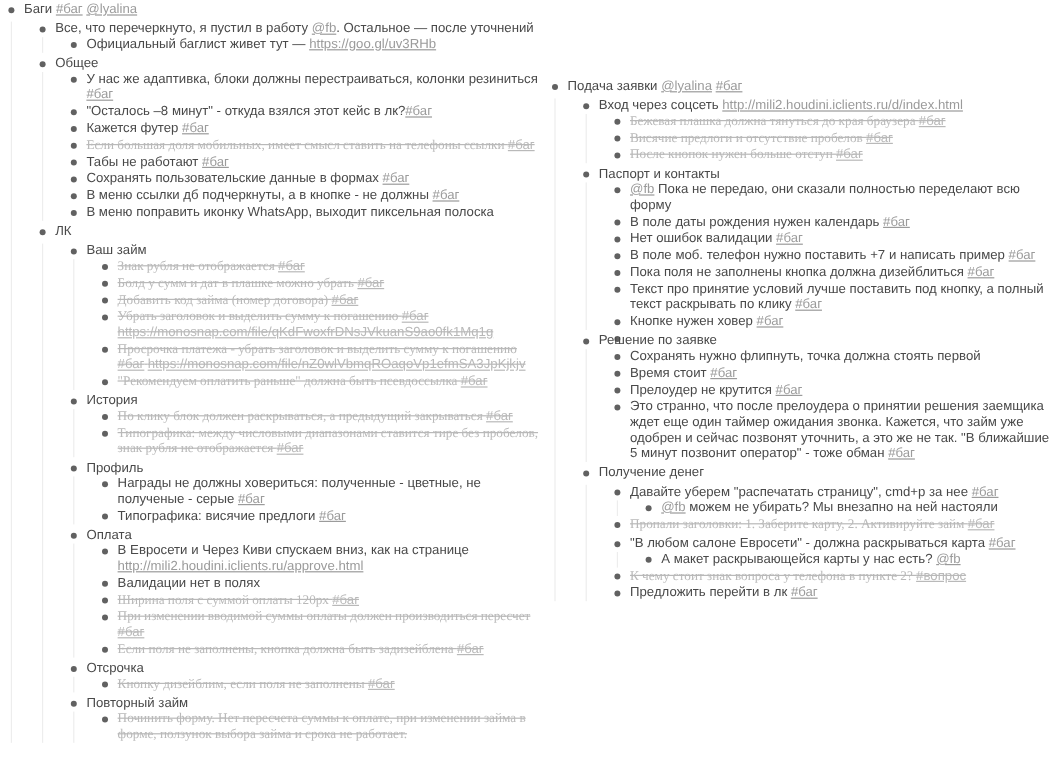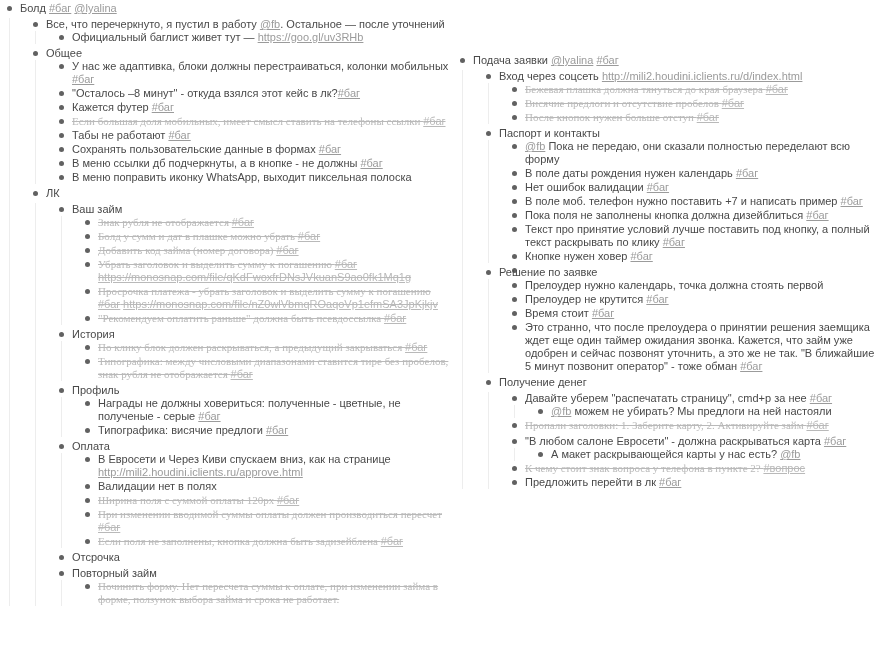--- a/index.html
+++ b/index.html
@@ -4,21 +4,21 @@
 <style>
   html,body{margin:0;padding:0;}
   body{
     width:877px;height:645px;overflow:hidden;position:relative;
     background:var(--bg,#fff);
     font-family:"Liberation Sans", sans-serif;
     font-size:11px;color:var(--text,#494949);
   }
   .column{position:absolute;top:0;}
   #col-left{left:3px;top:2px;width:452px;}
-  #col-right{left:456px;top:54px;width:420px;}
+  #col-right{left:456px;top:66px;width:420px;}
   .node{margin-bottom:1px;}
   .node.group{margin-top:3px;}
   .column > .node:first-child{margin-top:0;}
   .row{position:relative;padding:0 0 0 17px;line-height:13px;}
   .bullet{
     position:absolute;left:4px;top:4px;width:5px;height:5px;border-radius:50%;
     background:var(--bullet,#616161);
   }
   .children{margin-left:6px;border-left:1px solid var(--guide,#ededed);padding-left:19px;}
   .txt{word-wrap:break-word;}
@@ -29,35 +29,35 @@
   .row.struck .seg-text{color:var(--struck,#b9b9b9);text-decoration:line-through;font-family:Liberation Serif, serif;}
   .row.struck .seg-tag,.row.struck .seg-mention,.row.struck .seg-link{
     color:var(--struck,#b9b9b9);text-decoration:underline line-through;
   }
 </style>
 </head>
 <body style="--bg: #ffffff; --text: #494949; --muted: #9b9b9b; --struck: #b9b9b9; --guide: #ededed; --bullet: #616161;">
 
 <div id="col-left" class="column">
     <div class="node group">
-      <div class="row"><span class="bullet"></span><span class="txt"><span class="seg-text">Болд </span><a class="seg-tag">#баг</a><span class="seg-text"> </span><a class="seg-mention">@lyalina</a></span></div>
+      <div class="row"><span class="bullet"></span><span class="txt"><span class="seg-text">Баги </span><a class="seg-tag">#баг</a><span class="seg-text"> </span><a class="seg-mention">@lyalina</a></span></div>
       <div class="children">
         <div class="node group">
           <div class="row"><span class="bullet"></span><span class="txt"><span class="seg-text">Все, что перечеркнуто, я пустил в работу </span><a class="seg-mention">@fb</a><span class="seg-text">. Остальное — после уточнений</span></span></div>
           <div class="children">
             <div class="node">
               <div class="row"><span class="bullet"></span><span class="txt"><span class="seg-text">Официальный баглист живет тут — </span><a class="seg-link">https://goo.gl/uv3RHb</a></span></div>
             </div>
           </div>
         </div>
         <div class="node group">
           <div class="row"><span class="bullet"></span><span class="txt"><span class="seg-text">Общее</span></span></div>
           <div class="children">
             <div class="node">
-              <div class="row"><span class="bullet"></span><span class="txt"><span class="seg-text">У нас же адаптивка, блоки должны перестраиваться, колонки мобильных </span><a class="seg-tag">#баг</a></span></div>
+              <div class="row"><span class="bullet"></span><span class="txt"><span class="seg-text">У нас же адаптивка, блоки должны перестраиваться, колонки резиниться </span><a class="seg-tag">#баг</a></span></div>
             </div>
             <div class="node">
               <div class="row"><span class="bullet"></span><span class="txt"><span class="seg-text">"Осталось –8 минут" - откуда взялся этот кейс в лк?</span><a class="seg-tag">#баг</a></span></div>
             </div>
             <div class="node">
               <div class="row"><span class="bullet"></span><span class="txt"><span class="seg-text">Кажется футер </span><a class="seg-tag">#баг</a></span></div>
             </div>
             <div class="node">
               <div class="row struck"><span class="bullet"></span><span class="txt"><span class="seg-text">Если большая доля мобильных, имеет смысл ставить на телефоны ссылки </span><a class="seg-tag">#баг</a></span></div>
             </div>
@@ -138,20 +138,25 @@
                 <div class="node">
                   <div class="row struck"><span class="bullet"></span><span class="txt"><span class="seg-text">При изменении вводимой суммы оплаты должен производиться пересчет </span><a class="seg-tag">#баг</a></span></div>
                 </div>
                 <div class="node">
                   <div class="row struck"><span class="bullet"></span><span class="txt"><span class="seg-text">Если поля не заполнены, кнопка должна быть задизейблена </span><a class="seg-tag">#баг</a></span></div>
                 </div>
               </div>
             </div>
             <div class="node group">
               <div class="row"><span class="bullet"></span><span class="txt"><span class="seg-text">Отсрочка</span></span></div>
+              <div class="children">
+                <div class="node">
+                  <div class="row struck"><span class="bullet"></span><span class="txt"><span class="seg-text">Кнопку дизейблим, если поля не заполнены </span><a class="seg-tag">#баг</a></span></div>
+                </div>
+              </div>
             </div>
             <div class="node group">
               <div class="row"><span class="bullet"></span><span class="txt"><span class="seg-text">Повторный займ</span></span></div>
               <div class="children">
                 <div class="node">
                   <div class="row struck"><span class="bullet"></span><span class="txt"><span class="seg-text">Починить форму. Нет пересчета суммы к оплате, при изменении займа в форме, ползунок выбора займа и срока не работает. </span></span></div>
                 </div>
               </div>
             </div>
           </div>
@@ -203,41 +208,41 @@
             </div>
             <div class="node">
               <div class="row"><span class="bullet"></span></div>
             </div>
           </div>
         </div>
         <div class="node group">
           <div class="row"><span class="bullet"></span><span class="txt"><span class="seg-text">Решение по заявке</span></span></div>
           <div class="children">
             <div class="node">
-              <div class="row"><span class="bullet"></span><span class="txt"><span class="seg-text">Прелоудер нужно календарь, точка должна стоять первой</span></span></div>
+              <div class="row"><span class="bullet"></span><span class="txt"><span class="seg-text">Сохранять нужно флипнуть, точка должна стоять первой</span></span></div>
+            </div>
+            <div class="node">
+              <div class="row"><span class="bullet"></span><span class="txt"><span class="seg-text">Время стоит </span><a class="seg-tag">#баг</a></span></div>
             </div>
             <div class="node">
               <div class="row"><span class="bullet"></span><span class="txt"><span class="seg-text">Прелоудер не крутится </span><a class="seg-tag">#баг</a></span></div>
             </div>
             <div class="node">
-              <div class="row"><span class="bullet"></span><span class="txt"><span class="seg-text">Время стоит </span><a class="seg-tag">#баг</a></span></div>
-            </div>
-            <div class="node">
               <div class="row"><span class="bullet"></span><span class="txt"><span class="seg-text">Это странно, что после прелоудера о принятии решения заемщика ждет еще один таймер ожидания звонка. Кажется, что займ уже одобрен и сейчас позвонят уточнить, а это же не так. "В ближайшие 5 минут позвонит оператор" - тоже обман </span><a class="seg-tag">#баг</a></span></div>
             </div>
           </div>
         </div>
         <div class="node group">
           <div class="row"><span class="bullet"></span><span class="txt"><span class="seg-text">Получение денег</span></span></div>
           <div class="children">
             <div class="node group">
               <div class="row"><span class="bullet"></span><span class="txt"><span class="seg-text">Давайте уберем "распечатать страницу", cmd+p за нее </span><a class="seg-tag">#баг</a></span></div>
               <div class="children">
                 <div class="node">
-                  <div class="row"><span class="bullet"></span><span class="txt"><a class="seg-mention">@fb</a><span class="seg-text"> можем не убирать? Мы предлоги на ней настояли</span></span></div>
+                  <div class="row"><span class="bullet"></span><span class="txt"><a class="seg-mention">@fb</a><span class="seg-text"> можем не убирать? Мы внезапно на ней настояли</span></span></div>
                 </div>
               </div>
             </div>
             <div class="node">
               <div class="row struck"><span class="bullet"></span><span class="txt"><span class="seg-text">Пропали заголовки: 1. Заберите карту, 2. Активируйте займ </span><a class="seg-tag">#баг</a></span></div>
             </div>
             <div class="node group">
               <div class="row"><span class="bullet"></span><span class="txt"><span class="seg-text">"В любом салоне Евросети" - должна раскрываться карта </span><a class="seg-tag">#баг</a></span></div>
               <div class="children">
                 <div class="node">

